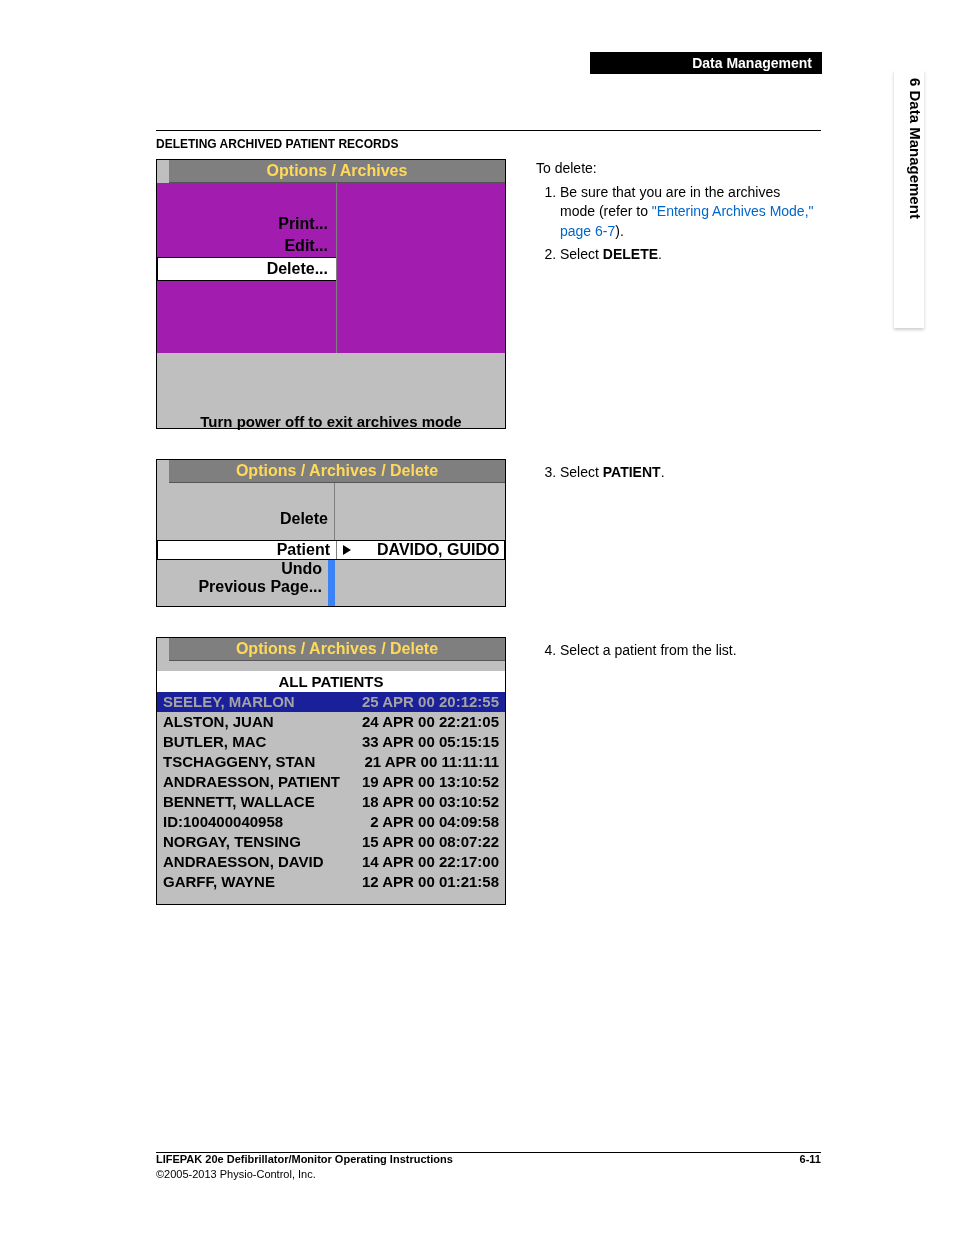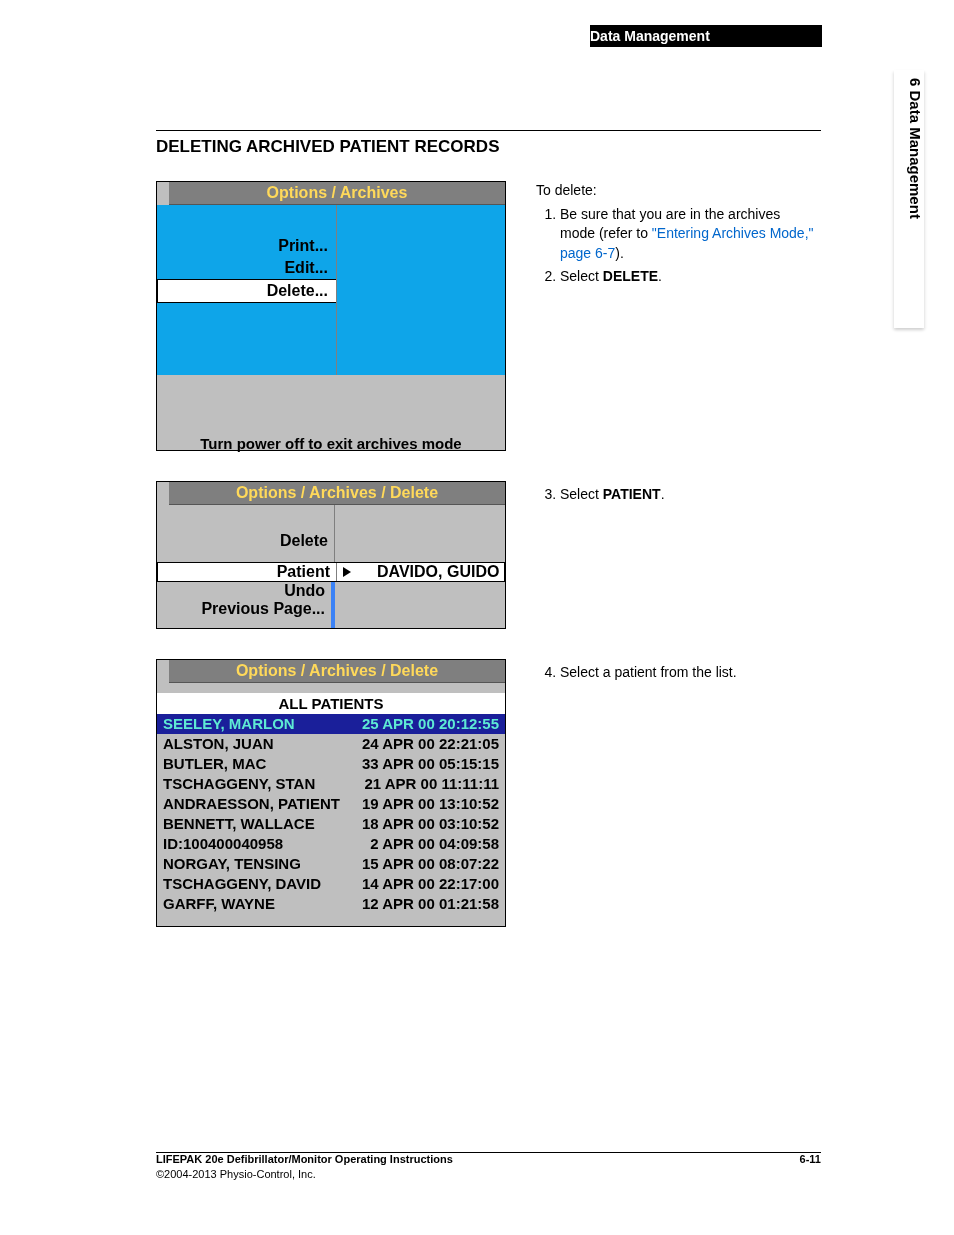--- a/index.html
+++ b/index.html
@@ -6,29 +6,30 @@
     margin: 0;
     padding: 0;
     font-family: Arial, Helvetica, sans-serif;
     width: 954px;
     height: 1235px;
     position: relative;
     background: #fff;
   }
   .header-bar {
     position: absolute;
-    top: 25px;
+    top: 52px;
     left: 590px;
     width: 232px;
     height: 22px;
     background: #000;
     color: #fff;
     font-weight: bold;
     font-size: 14px;
-    padding-right: 22px;
+    text-align: right;
+    padding-right: 10px;
     line-height: 22px;
     box-sizing: border-box;
   }
   .side-chapter {
     position: absolute;
     top: 70px;
     right: 30px;
     width: 30px;
     height: 250px;
     background: #fff;
@@ -41,24 +42,24 @@
   }
   .content {
     position: absolute;
     top: 130px;
     left: 156px;
     width: 665px;
   }
   .section-title {
     font-family: Arial, sans-serif;
     font-weight: bold;
-    font-size: 17px;
+    font-size: 12px;
     border-top: 1px solid #000;
     padding-top: 6px;
-    margin-bottom: 24px;
+    margin-bottom: 8px;
   }
   .row {
     display: flex;
     align-items: flex-start;
     margin-bottom: 30px;
   }
   .panel {
     width: 350px;
     min-height: 100px;
     background: #bfbfbf;
@@ -71,21 +72,21 @@
     color: #ffd95a;
     font-weight: bold;
     text-align: center;
     font-size: 16px;
     padding: 2px 0;
     border-bottom: 1px solid #555;
     margin-left: 12px;
   }
   .panel-body {
     display: flex;
-    background: #0ea5e9;
+    background: #a21caf;
     gap: 42px;
   }
   .panel-left {
     width: 180px;
     border-right: 1px solid #7f7f7f;
     text-align: right;
     padding-right: 8px;
     padding-top: 30px;
     font-weight: bold;
     font-size: 16px;
@@ -144,21 +145,21 @@
     font-size: 15px;
   }
   .plist-row {
     display: flex;
     justify-content: space-between;
     padding: 0 6px;
     line-height: 20px;
   }
   .plist-row.sel {
     background: #1a1f9a;
-    color: #5eead4;
+    color: #a3a3a3;
   }
   .plist-spacer { height: 12px; }
 
   
   .instr {
     width: 280px;
     margin-left: 30px;
     font-family: Arial, sans-serif;
     font-size: 14px;
     line-height: 1.4;
@@ -234,21 +235,21 @@
           <div style="flex:1;"></div>
         </div>
         <div style="display:flex; background:#fff; border:1px solid #000; margin:0;">
           <div style="width:172px; text-align:right; padding-right:6px; font-weight:bold; font-size:16px; border-right:1px solid #7f7f7f;">Patient</div>
           <div style="flex:1; display:flex; align-items:center;gap:20px;">
             <span class="triangle"></span>
             <span style="font-weight:bold; font-size:16px;">DAVIDO, GUIDO</span>
           </div>
         </div>
         <div style="display:flex;">
-          <div style="width:178px; border-right:4px solid #3b82f6; text-align:right; padding-right:6px; padding-bottom:10px; font-weight:bold; font-size:16px; box-sizing:border-box;">
+          <div style="width:178px; border-right:7px solid #3b82f6; text-align:right; padding-right:6px; padding-bottom:10px; font-weight:bold; font-size:16px; box-sizing:border-box;">
             <div>Undo</div>
             <div>Previous Page...</div>
           </div>
           <div style="flex:1;"></div>
         </div>
       </div>
     </div>
     <div class="instr">
       <ol start="3">
         <li>
@@ -290,21 +291,21 @@
           </div>
           <div class="plist-row">
             <span>ID:100400040958</span>
             <span>2 APR 00 04:09:58</span>
           </div>
           <div class="plist-row">
             <span>NORGAY, TENSING</span>
             <span>15 APR 00 08:07:22</span>
           </div>
           <div class="plist-row">
-            <span>TSCHAGGENY, DAVID</span>
+            <span>ANDRAESSON, DAVID</span>
             <span>14 APR 00 22:17:00</span>
           </div>
           <div class="plist-row">
             <span>GARFF, WAYNE</span>
             <span>12 APR 00 01:21:58</span>
           </div>
         </div>
       <div class="plist-spacer"></div>
     </div>
     <div class="instr">
@@ -313,13 +314,13 @@
       </ol>
     </div>
   </div>
 
 </div>
 
 <div class="footer-line">
   <span class="footer-left">LIFEPAK 20e Defibrillator/Monitor Operating Instructions</span>
   <span class="footer-right">6-11</span>
 </div>
-<div class="footer-copy">©2004-2013 Physio-Control, Inc.</div>
+<div class="footer-copy">©2005-2013 Physio-Control, Inc.</div>
 
 </body></html>

